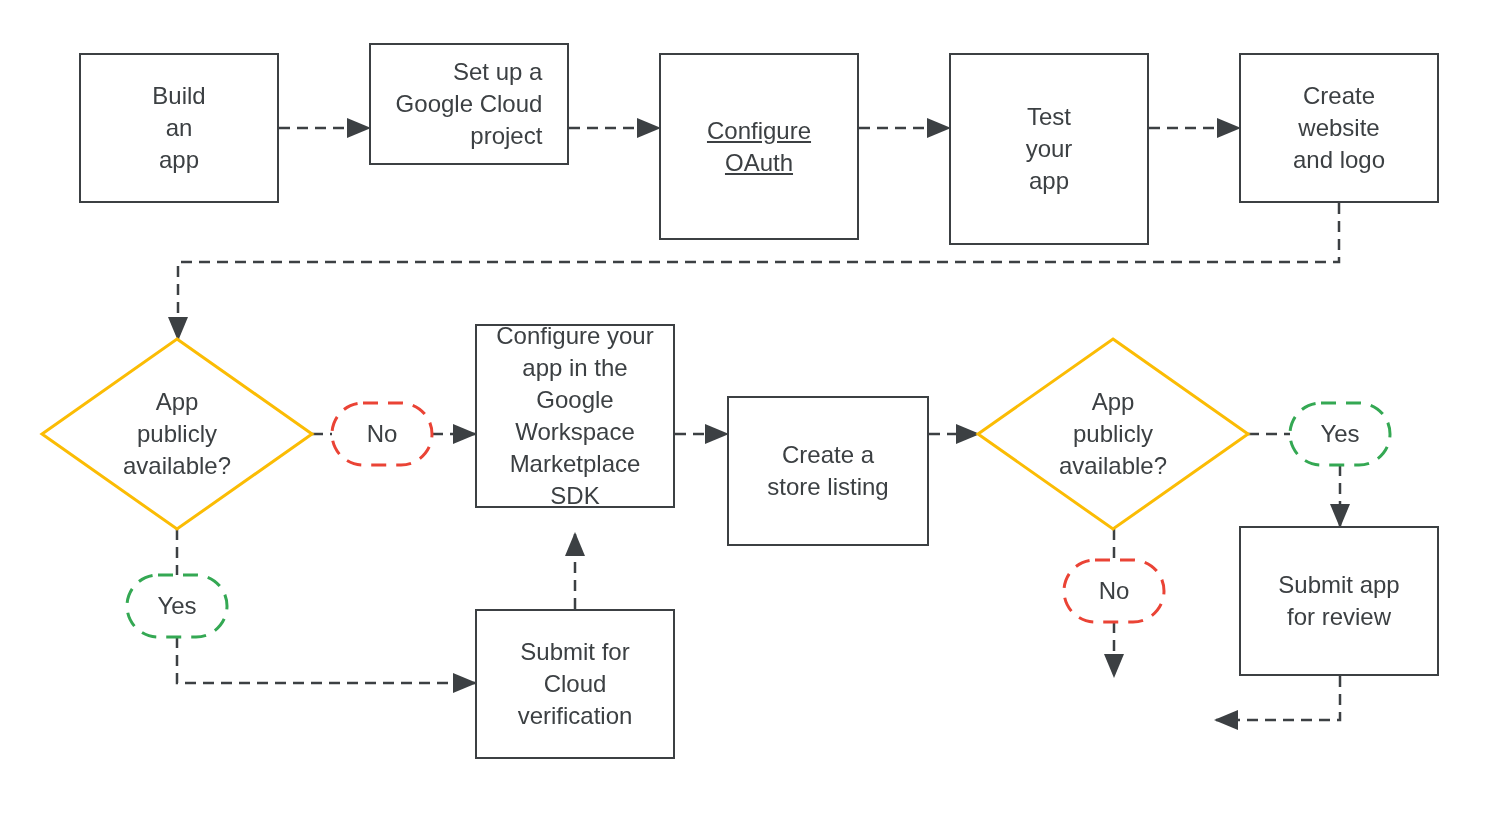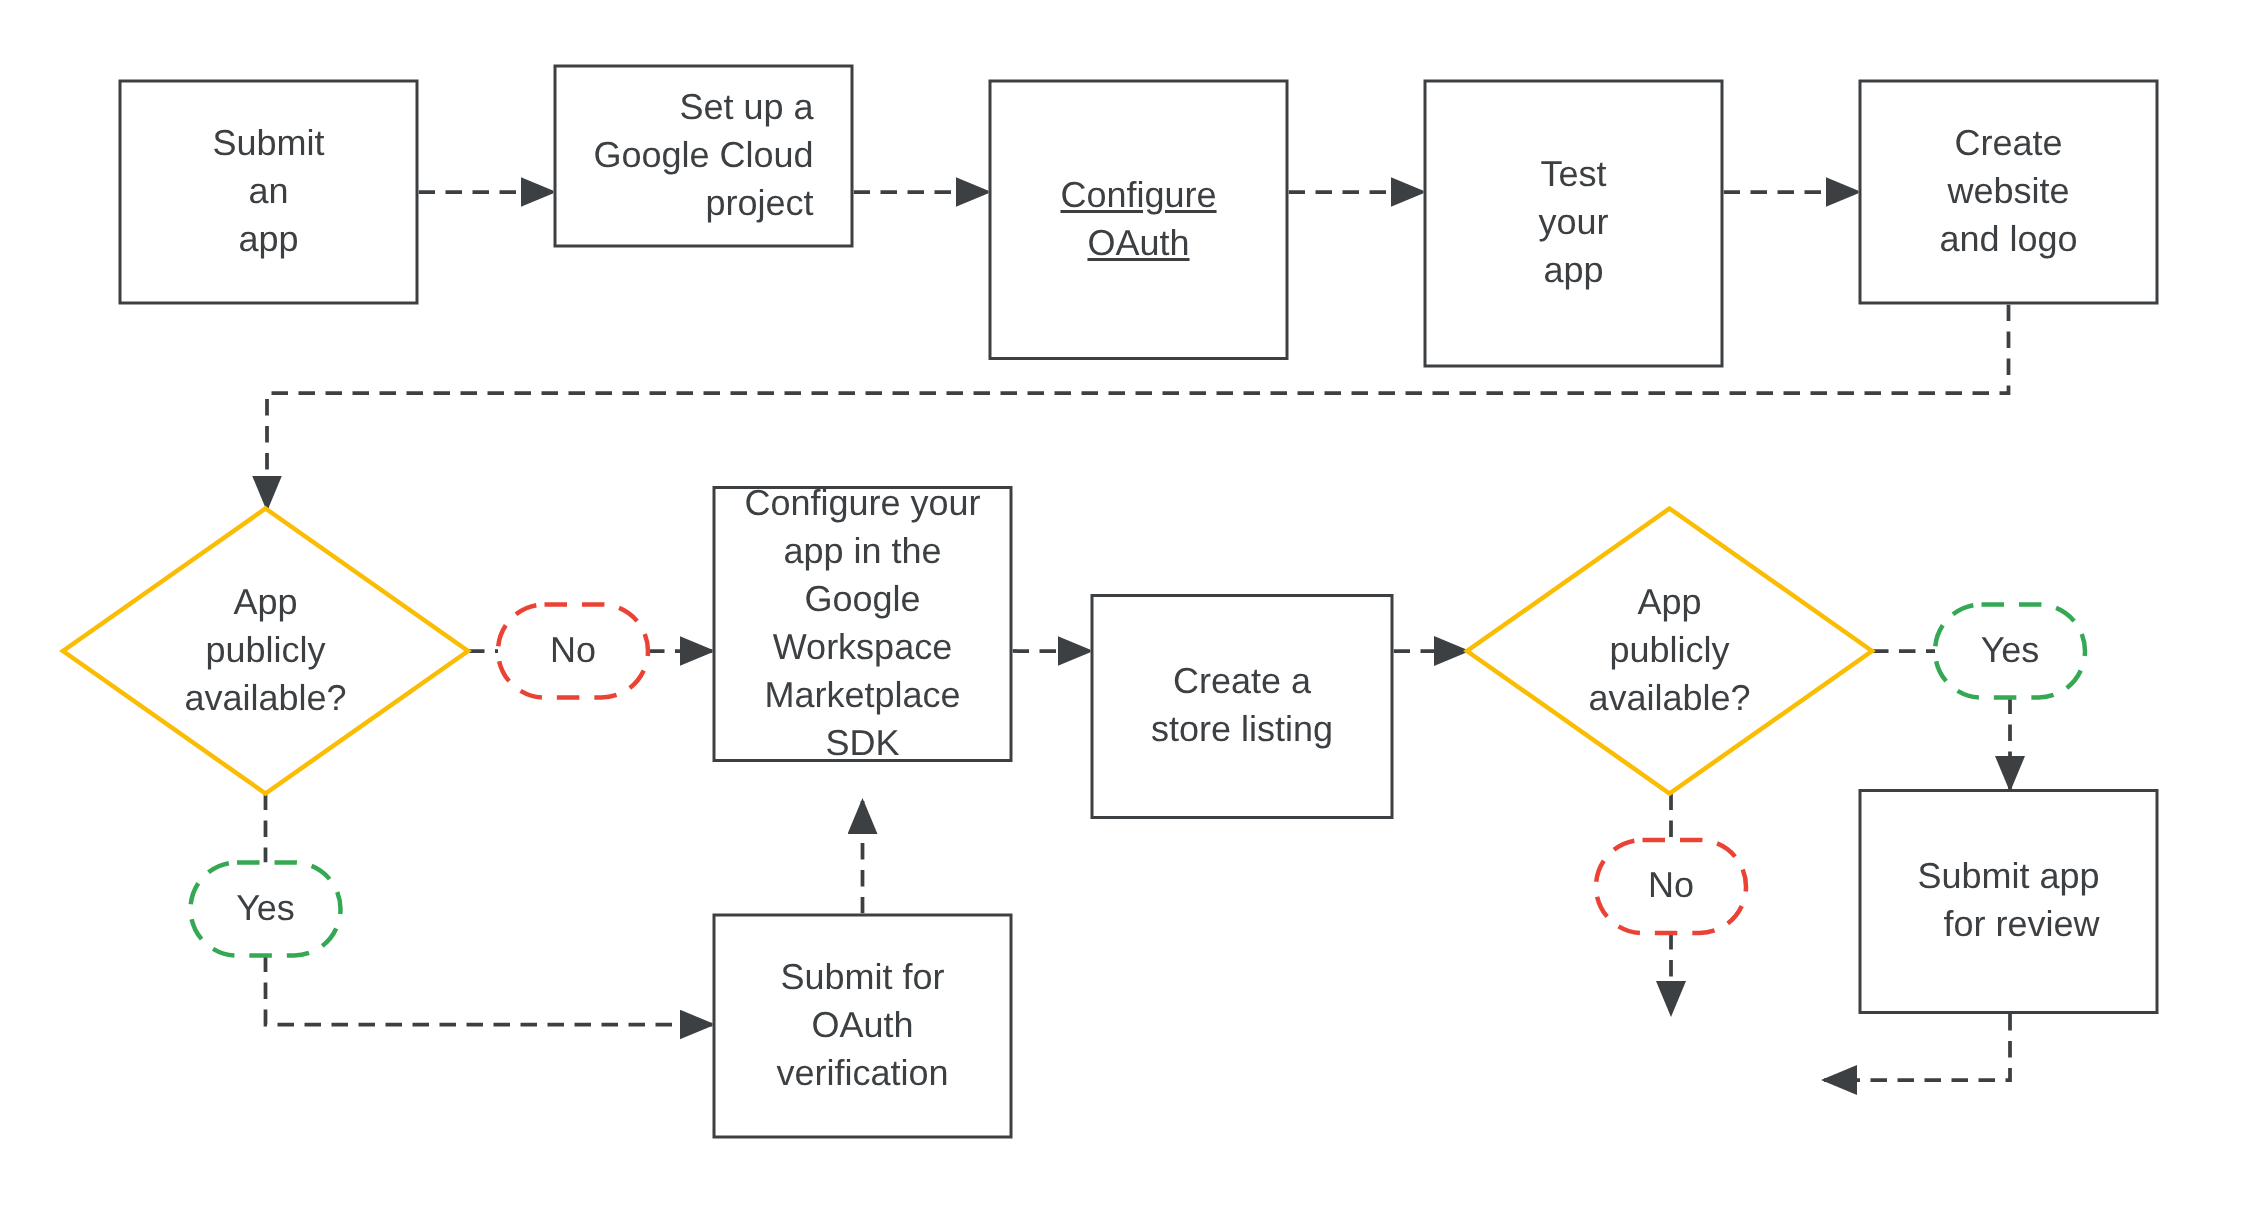--- a/index.html
+++ b/index.html
@@ -31,21 +31,21 @@
   .pbox{border:2px solid var(--outline);background:#ffffff;box-sizing:border-box;}
   
   .n-build     {left:79px;  top:53px;  width:200px;height:150px;}
   .n-cloud     {left:369px; top:43px;  width:200px;height:122px;text-align:right;}
   .n-oauth     {left:659px; top:53px;  width:200px;height:187px;text-decoration:underline;}
   .n-test      {left:949px; top:53px;  width:200px;height:192px;}
   .n-website   {left:1239px;top:53px;  width:200px;height:150px;}
   
   .n-sdk       {left:475px; top:324px; width:200px;height:184px;}
   .n-store     {left:727px; top:356px; width:202px;height:150px;margin-top:40px;}
-  .n-review    {left:1239px;top:526px; width:200px;height:150px;text-align:right;}
+  .n-review    {left:1239px;top:526px; width:200px;height:150px;}
   .n-oauthver  {left:475px; top:609px; width:200px;height:150px;}
   .n-published {left:1015px;top:676px; width:198px;height:82px;border:3px solid var(--green);}
   
   .d1-label {left:77px;  top:339px;width:200px;height:190px;}
   .d2-label {left:1013px;top:339px;width:200px;height:190px;}
   .no1-label{left:332px; top:403px;width:100px;height:62px;}
   .yes1-label{left:127px;top:575px;width:100px;height:62px;}
   .yes2-label{left:1290px;top:403px;width:100px;height:62px;}
   .no2-label{left:1064px;top:560px;width:100px;height:62px;}
   svg .conn{stroke:var(--outline);stroke-width:2.5;fill:none;stroke-dasharray:11 7;}
@@ -93,21 +93,21 @@
 
     <polygon class="diamond" points="177,339 312,434 177,529 42,434"></polygon>
     <polygon class="diamond" points="1113,339 1248,434 1113,529 978,434"></polygon>
 
     <rect class="oval oval-red" x="332" y="403" width="100" height="62" rx="31" ry="31"></rect>
     <rect class="oval oval-green" x="127" y="575" width="100" height="62" rx="31" ry="31"></rect>
     <rect class="oval oval-green" x="1290" y="403" width="100" height="62" rx="31" ry="31"></rect>
     <rect class="oval oval-red" x="1064" y="560" width="100" height="62" rx="31" ry="31"></rect>
   </svg>
 
-  <div class="node pbox n-build">Submit
+  <div class="node pbox n-build">Build
 an
 app</div>
   <div class="node pbox n-cloud">Set up a
 Google Cloud
 project</div>
   <div class="node pbox n-oauth">Configure
 OAuth</div>
   <div class="node pbox n-test">Test
 your
 app</div>
@@ -119,21 +119,21 @@
 app in the
 Google
 Workspace
 Marketplace
 SDK</div>
   <div class="node pbox n-store">Create a
 store listing</div>
   <div class="node pbox n-review">Submit app
 for review</div>
   <div class="node pbox n-oauthver">Submit for
-OAuth
+Cloud
 verification</div>
 
   <div class="node d1-label">App
 publicly
 available?</div>
   <div class="node d2-label">App
 publicly
 available?</div>
 
   <div class="node no1-label">No</div>

